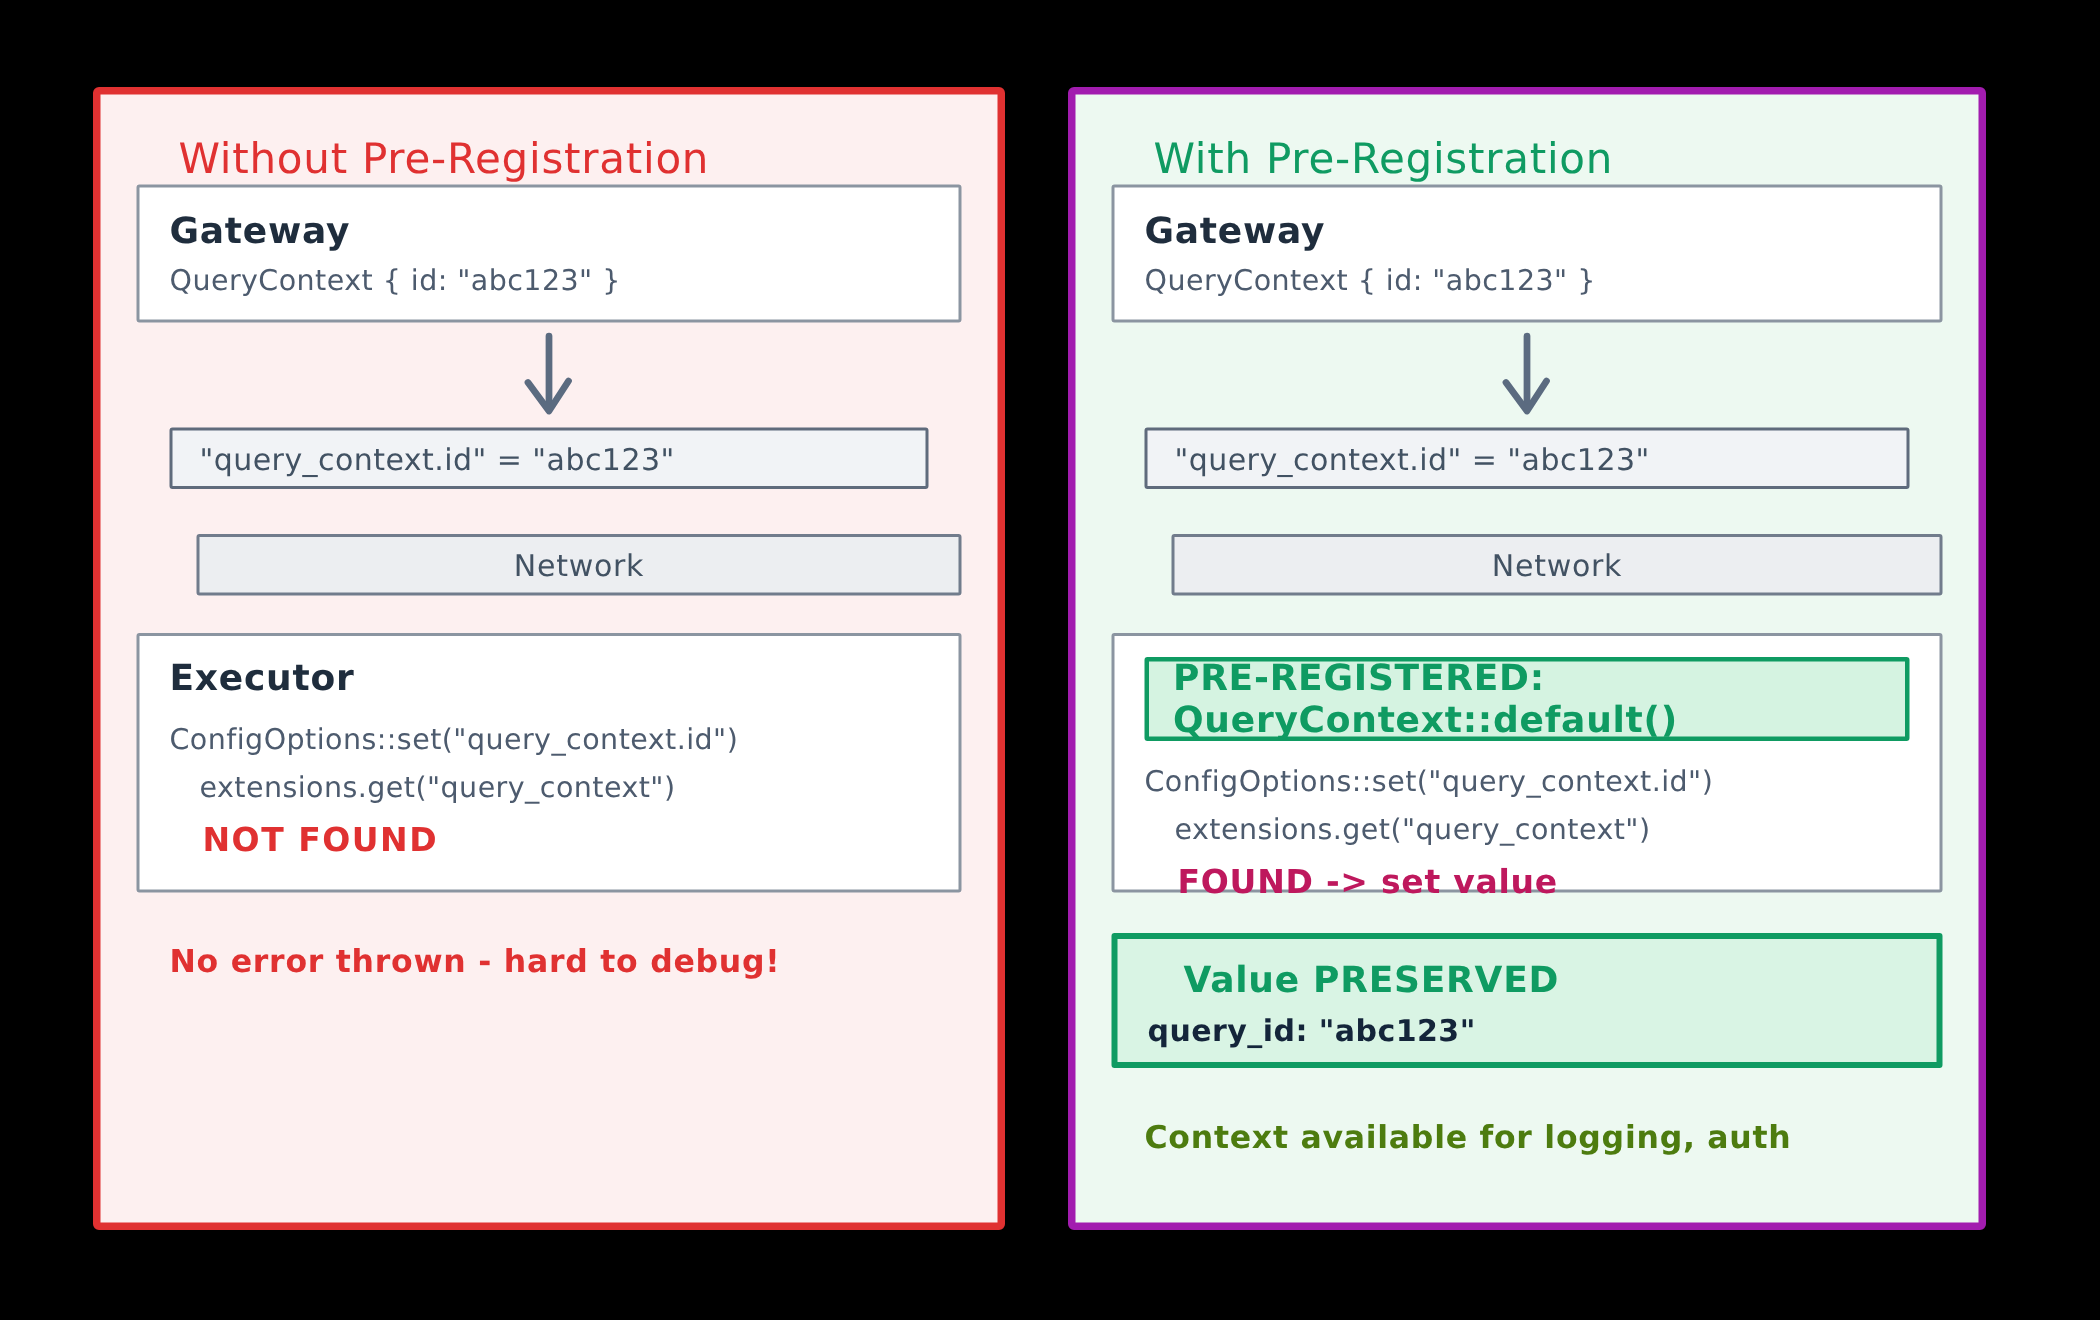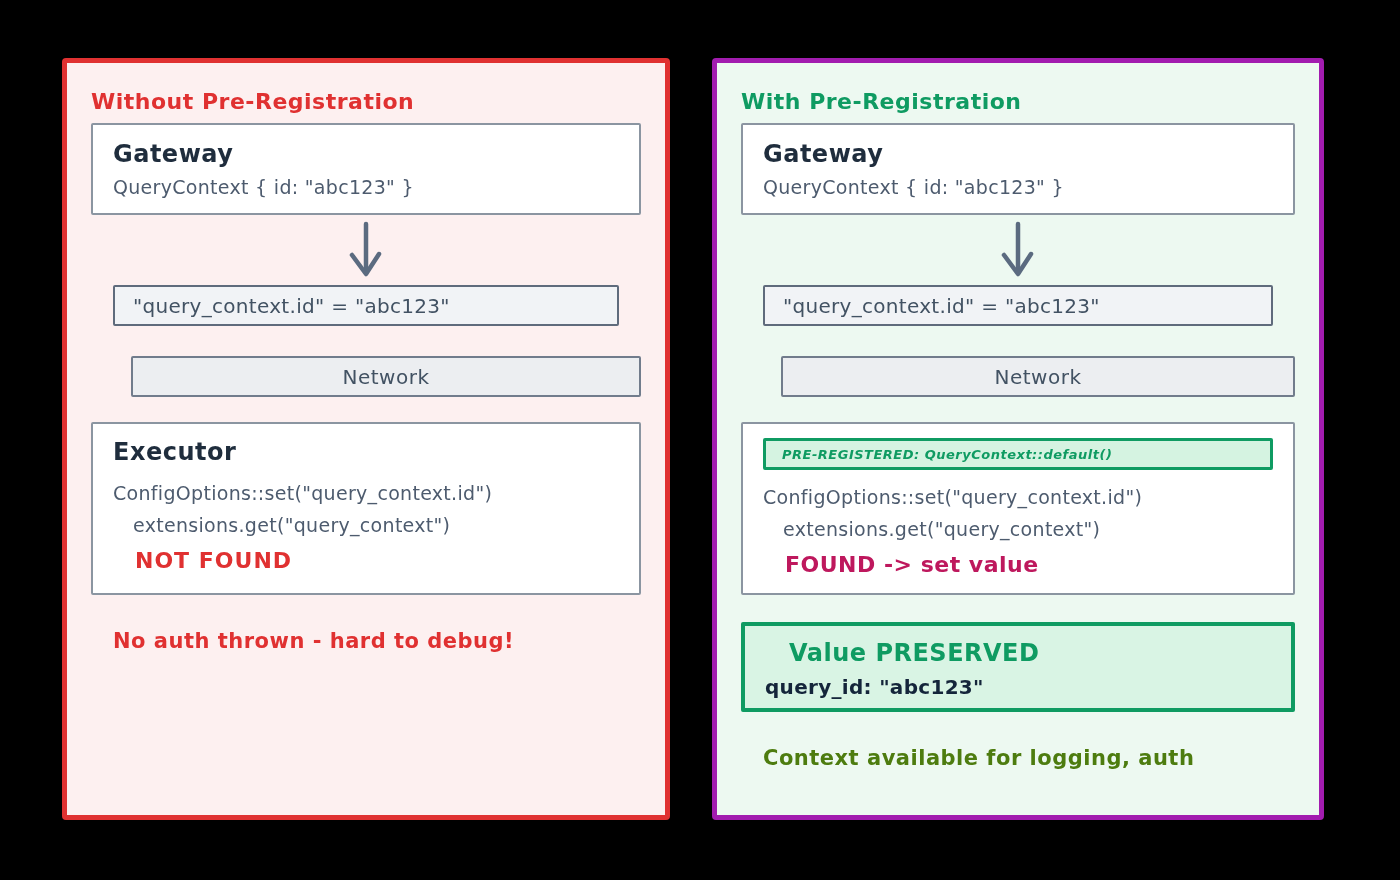--- a/index.html
+++ b/index.html
@@ -30,24 +30,25 @@
     background: #fdf0f0;
   }
   .panel.green {
     left: 712px;
     width: 554px;
     border: 5px solid #a21caf;
     background: #edf9f1;
   }
   .panel-title {
     margin-top: 26px;
-    font-size: 22px;
-    font-weight: bold;
+    font-size: 28px;
+    font-weight: normal;
     letter-spacing: 0.5px;
     height: 34px;
+    margin-left: 28px;
   }
   .panel.red .panel-title { color: #e03131; }
   .panel.green .panel-title { color: #0f9b62; }
 
   .node-box {
     background: #ffffff;
     border: 2px solid #8b95a1;
     border-radius: 2px;
     box-sizing: border-box;
   }
@@ -117,33 +118,32 @@
     margin-top: 12px;
     padding-left: 22px;
     font-size: 22px;
     font-weight: bold;
     letter-spacing: 1px;
   }
   .result-line.bad { color: #e03131; }
   .result-line.good { color: #be185d; letter-spacing: 0.5px; }
 
   .prereg-box {
-    height: 32px;
+    height: 56px;
     background: #d5f3e1;
     border: 3px solid #0f9b62;
     border-radius: 2px;
     box-sizing: border-box;
     display: flex;
     align-items: center;
     padding-left: 16px;
-    font-size: 13px;
+    font-size: 24px;
     font-weight: bold;
     color: #0f9b62;
     letter-spacing: 0.5px;
-    font-style: italic;
   }
 
   .value-box {
     margin-top: 27px;
     height: 90px;
     border-radius: 2px;
     box-sizing: border-box;
     padding: 13px 20px;
   }
   .value-box.bad {
@@ -204,21 +204,21 @@
     <div class="network-box">Network</div>
 
     <div class="node-box executor-box">
       <div class="box-heading">Executor</div>
       <div class="code-line code1">ConfigOptions::set("query_context.id")</div>
       <div class="code-line code2">extensions.get("query_context")</div>
       <div class="result-line bad">NOT FOUND</div>
     </div>
 
 
-    <div class="footer-note">No auth thrown - hard to debug!</div>
+    <div class="footer-note">No error thrown - hard to debug!</div>
   </div>
 
   <div class="panel green">
     <div class="panel-title">With Pre-Registration</div>
 
     <div class="node-box gateway-box">
       <div class="box-heading">Gateway</div>
       <div class="code-line">QueryContext { id: "abc123" }</div>
     </div>
 

